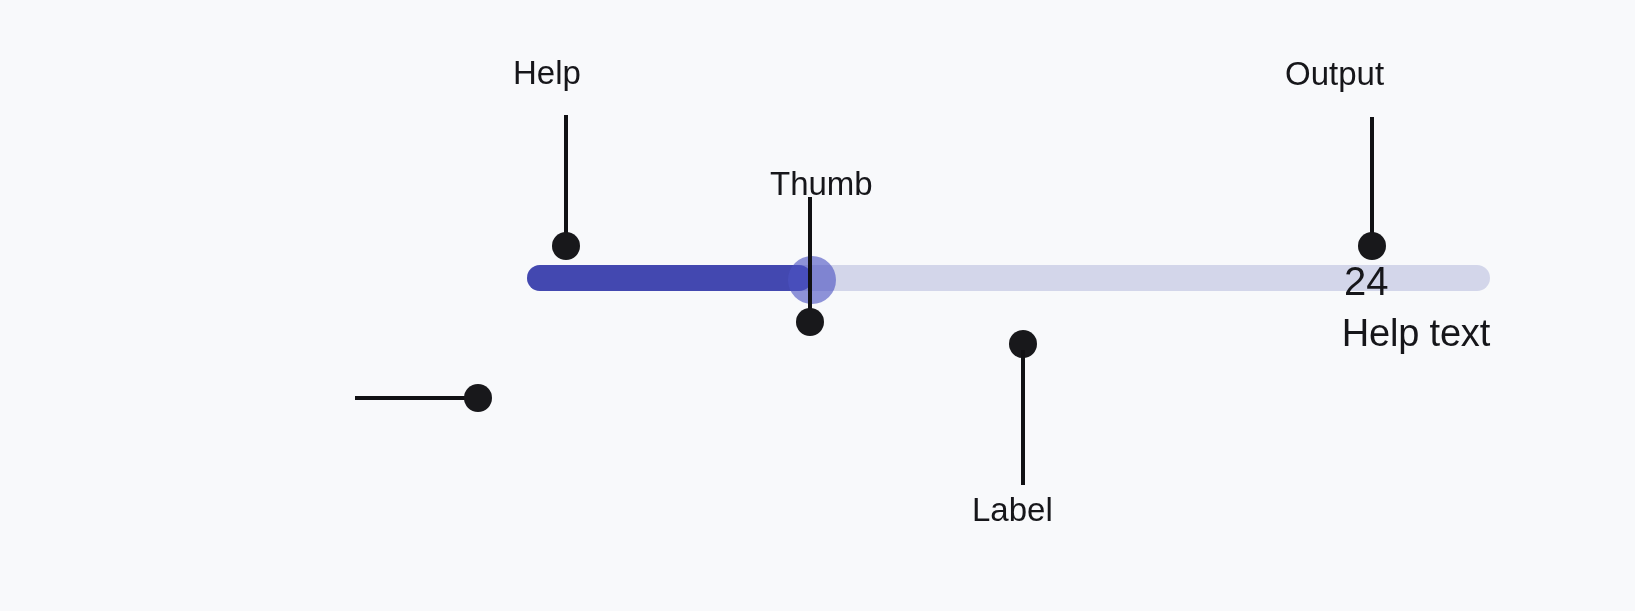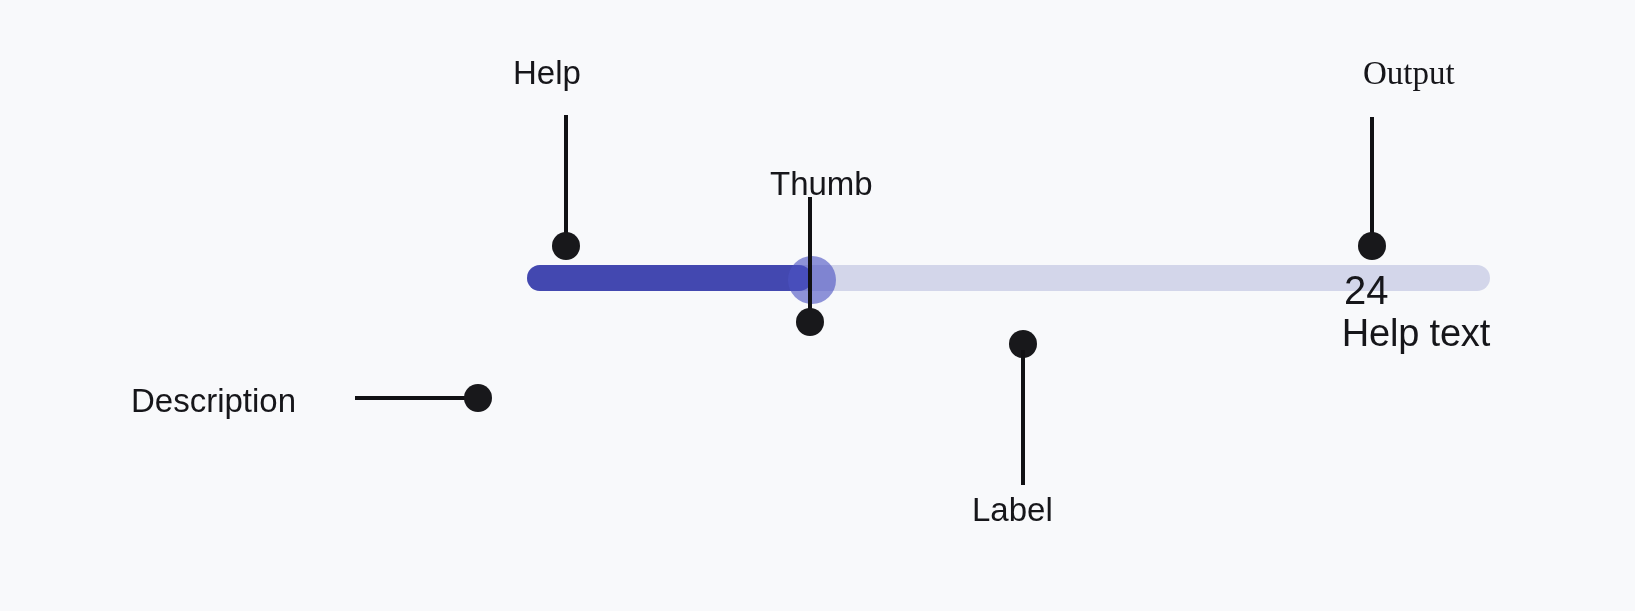--- a/index.html
+++ b/index.html
@@ -72,21 +72,21 @@
     line-height: 1;
     color: #16161a;
     letter-spacing: -0.2px;
     margin: 26px 0 0 0;
     white-space: nowrap;
     text-align: right;
   }
   .output-value {
     position: absolute;
     left: 1344px;
-    top: 270px;
+    top: 261px;
     font-size: 40px;
     line-height: 1;
     color: #16161a;
     white-space: nowrap;
   }
 
   
   .annot-label {
     position: absolute;
     font-size: 33px;
@@ -132,25 +132,24 @@
   <div class="output-value">24</div>
 
   <div class="annot-label" style="left:513px; top:56px;">Help</div>
   <div class="annot-line-v" style="left:564px; top:115px; height:135px;"></div>
   <div class="annot-dot" style="left:552px; top:232px;"></div>
 
   <div class="annot-label" style="left:757px; top:167px;margin-left:13px;">Thumb</div>
   <div class="annot-line-v" style="left:808px; top:197px; height:128px;"></div>
   <div class="annot-dot" style="left:796px; top:308px;"></div>
 
-  <div class="annot-label" style="left:1363px; top:57px;font-family:Liberation Serif, serif;">Output</div>
+  <div class="annot-label" style="left:1285px; top:57px;">Output</div>
   <div class="annot-line-v" style="left:1370px; top:117px; height:133px;"></div>
   <div class="annot-dot" style="left:1358px; top:232px;"></div>
 
-  <div class="annot-label" style="left:131px; top:384px;">Description</div>
   <div class="annot-line-h" style="left:355px; top:396px; width:120px;"></div>
   <div class="annot-dot" style="left:464px; top:384px;"></div>
 
   <div class="annot-dot" style="left:1009px; top:330px;"></div>
   <div class="annot-line-v" style="left:1021px; top:350px; height:135px;"></div>
   <div class="annot-label" style="left:972px; top:493px;">Label</div>
 
 </div>
 
 </body></html>

